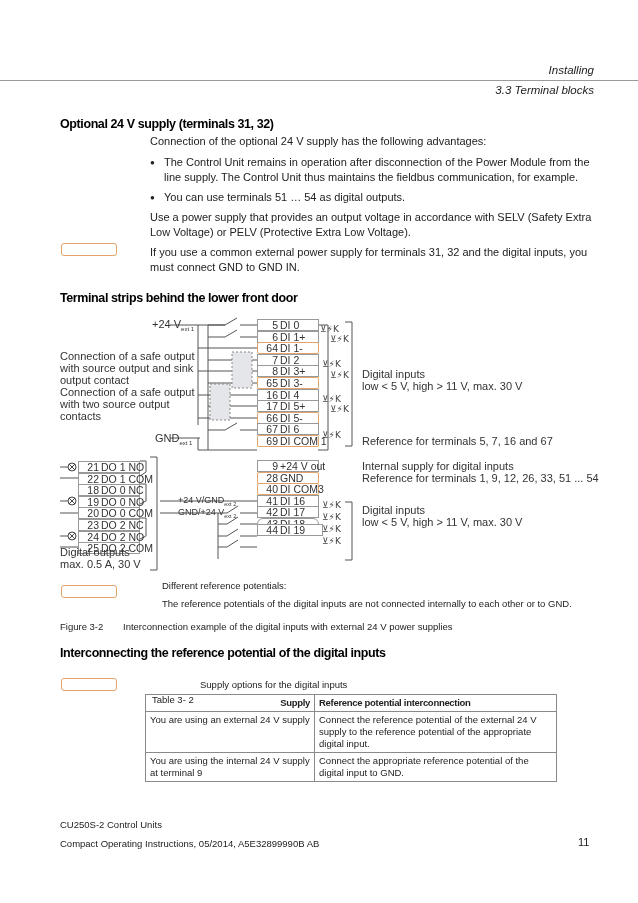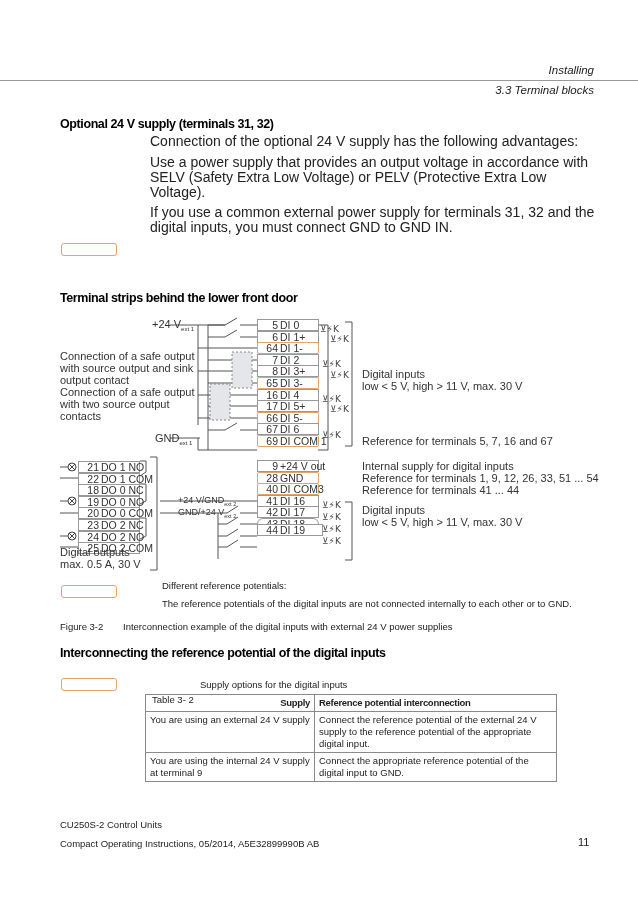--- a/index.html
+++ b/index.html
@@ -4,21 +4,21 @@
 <style>
   html, body { margin: 0; padding: 0; }
   body {
     width: 638px; height: 903px; background: #ffffff; position: relative;
     font-family: "Liberation Sans", sans-serif; color: #111; overflow: hidden;
   }
   .abs { position: absolute; }
   .hdr-line { left: 0; right: 0; top: 80px; height: 1px; background: #9a9a9a; position: absolute; }
   .hdr-right { right: 44px; text-align: right; font-style: italic; font-size: 11.5px; color: #222; }
   .h2 { font-weight: bold; font-size: 12.5px; letter-spacing: -0.4px; color: #000; }
-  .body { font-size: 14px; line-height: 15px; color: #222; }
+  .body { font-size: 11px; line-height: 15px; color: #222; }
   .note-box { width: 56px; height: 13px; border: 1.5px solid #e2a468; border-radius: 3px; background: #fff; box-sizing: border-box; }
   ul.bul { margin: 0; padding: 0; list-style: none; }
   ul.bul li { position: relative; padding-left: 14px; margin-bottom: 5px; }
   ul.bul li::before { content: "\25CF"; position: absolute; left: 0; top: 0; font-size: 8px; }
   .small { font-size: 9.5px; line-height: 13px; color: #222; }
   .diag-text { font-size: 11px; line-height: 12px; color: #333; }
   .term { position: absolute; height: 12px; border: 1px solid #999; background: #fff; box-sizing: border-box; font-size: 10.5px; line-height: 10px; color: #333; white-space: nowrap; }
   .term.hl { border: 1.5px solid #e2a468; border-radius: 2px; }
   .term .num { position: absolute; right: calc(100% - 20px); text-align: right; }
   .term .lbl { position: absolute; left: 22px; }
@@ -30,20 +30,24 @@
 </head>
 <body>
 
 <div class="abs hdr-right" style="top:64px;">Installing</div>
 <div class="hdr-line"></div>
 <div class="abs hdr-right" style="top:84px;">3.3 Terminal blocks</div>
 
 <div class="abs h2" style="left:60px; top:117px;">Optional 24 V supply (terminals 31, 32)</div>
 <div class="abs body" style="left:150px; top:134px; width:450px;">
   <div style="margin-bottom:6px;">Connection of the optional 24 V supply has the following advantages:</div>
+  <ul class="bul">
+    <li>The Control Unit remains in operation after disconnection of the Power Module from the line supply. The Control Unit thus maintains the fieldbus communication, for example.</li>
+    <li>You can use terminals 51 … 54 as digital outputs.</li>
+  </ul>
   <div style="margin-top:3px; margin-bottom:5px;">Use a power supply that provides an output voltage in accordance with SELV (Safety Extra Low Voltage) or PELV (Protective Extra Low Voltage).</div>
   <div>If you use a common external power supply for terminals 31, 32 and the digital inputs, you must connect GND to GND IN.</div>
 </div>
 <div class="abs note-box" style="left:61px; top:243px;"></div>
 
 <div class="abs h2" style="left:60px; top:291px;">Terminal strips behind the lower front door</div>
 
 <div class="abs" style="left:0; top:310px; width:638px; height:270px;">
   <svg width="638" height="270" style="position:absolute;left:0;top:0;">
     <g stroke="#555" stroke-width="1" fill="none">
@@ -229,21 +233,20 @@
         <span class="lbl">DI 19</span>
       </div>
   </div>
 
   <div class="abs diag-text" style="left:178px; top:184px; font-size:9px;"><span>+24 V/GND</span><sub style="font-size:5.5px;">ext 2</sub></div>
   <div class="abs diag-text" style="left:178px; top:196px; font-size:9px;"><span>GND/+24 V</span><sub style="font-size:5.5px;">ext 2</sub></div>
 
   <div class="abs diag-text" style="left:362px; top:150px;">
     <div>Internal supply for digital inputs</div>
     <div>Reference for terminals 1, 9, 12, 26, 33, 51 ... 54</div>
-    <div>Reference for terminals 41 ... 44</div>
   </div>
   <div class="abs diag-text" style="left:362px; top:194px;">
     <div>Digital inputs</div>
     <div>low &lt; 5 V, high &gt; 11 V, max. 30 V</div>
   </div>
 
   <div class="abs" style="left:78px; top:151px; width:62px;">
     <div class="term" style="top:0; width:62px;">
         <span class="num">21</span>
         <span class="lbl">DO 1 NO</span>

